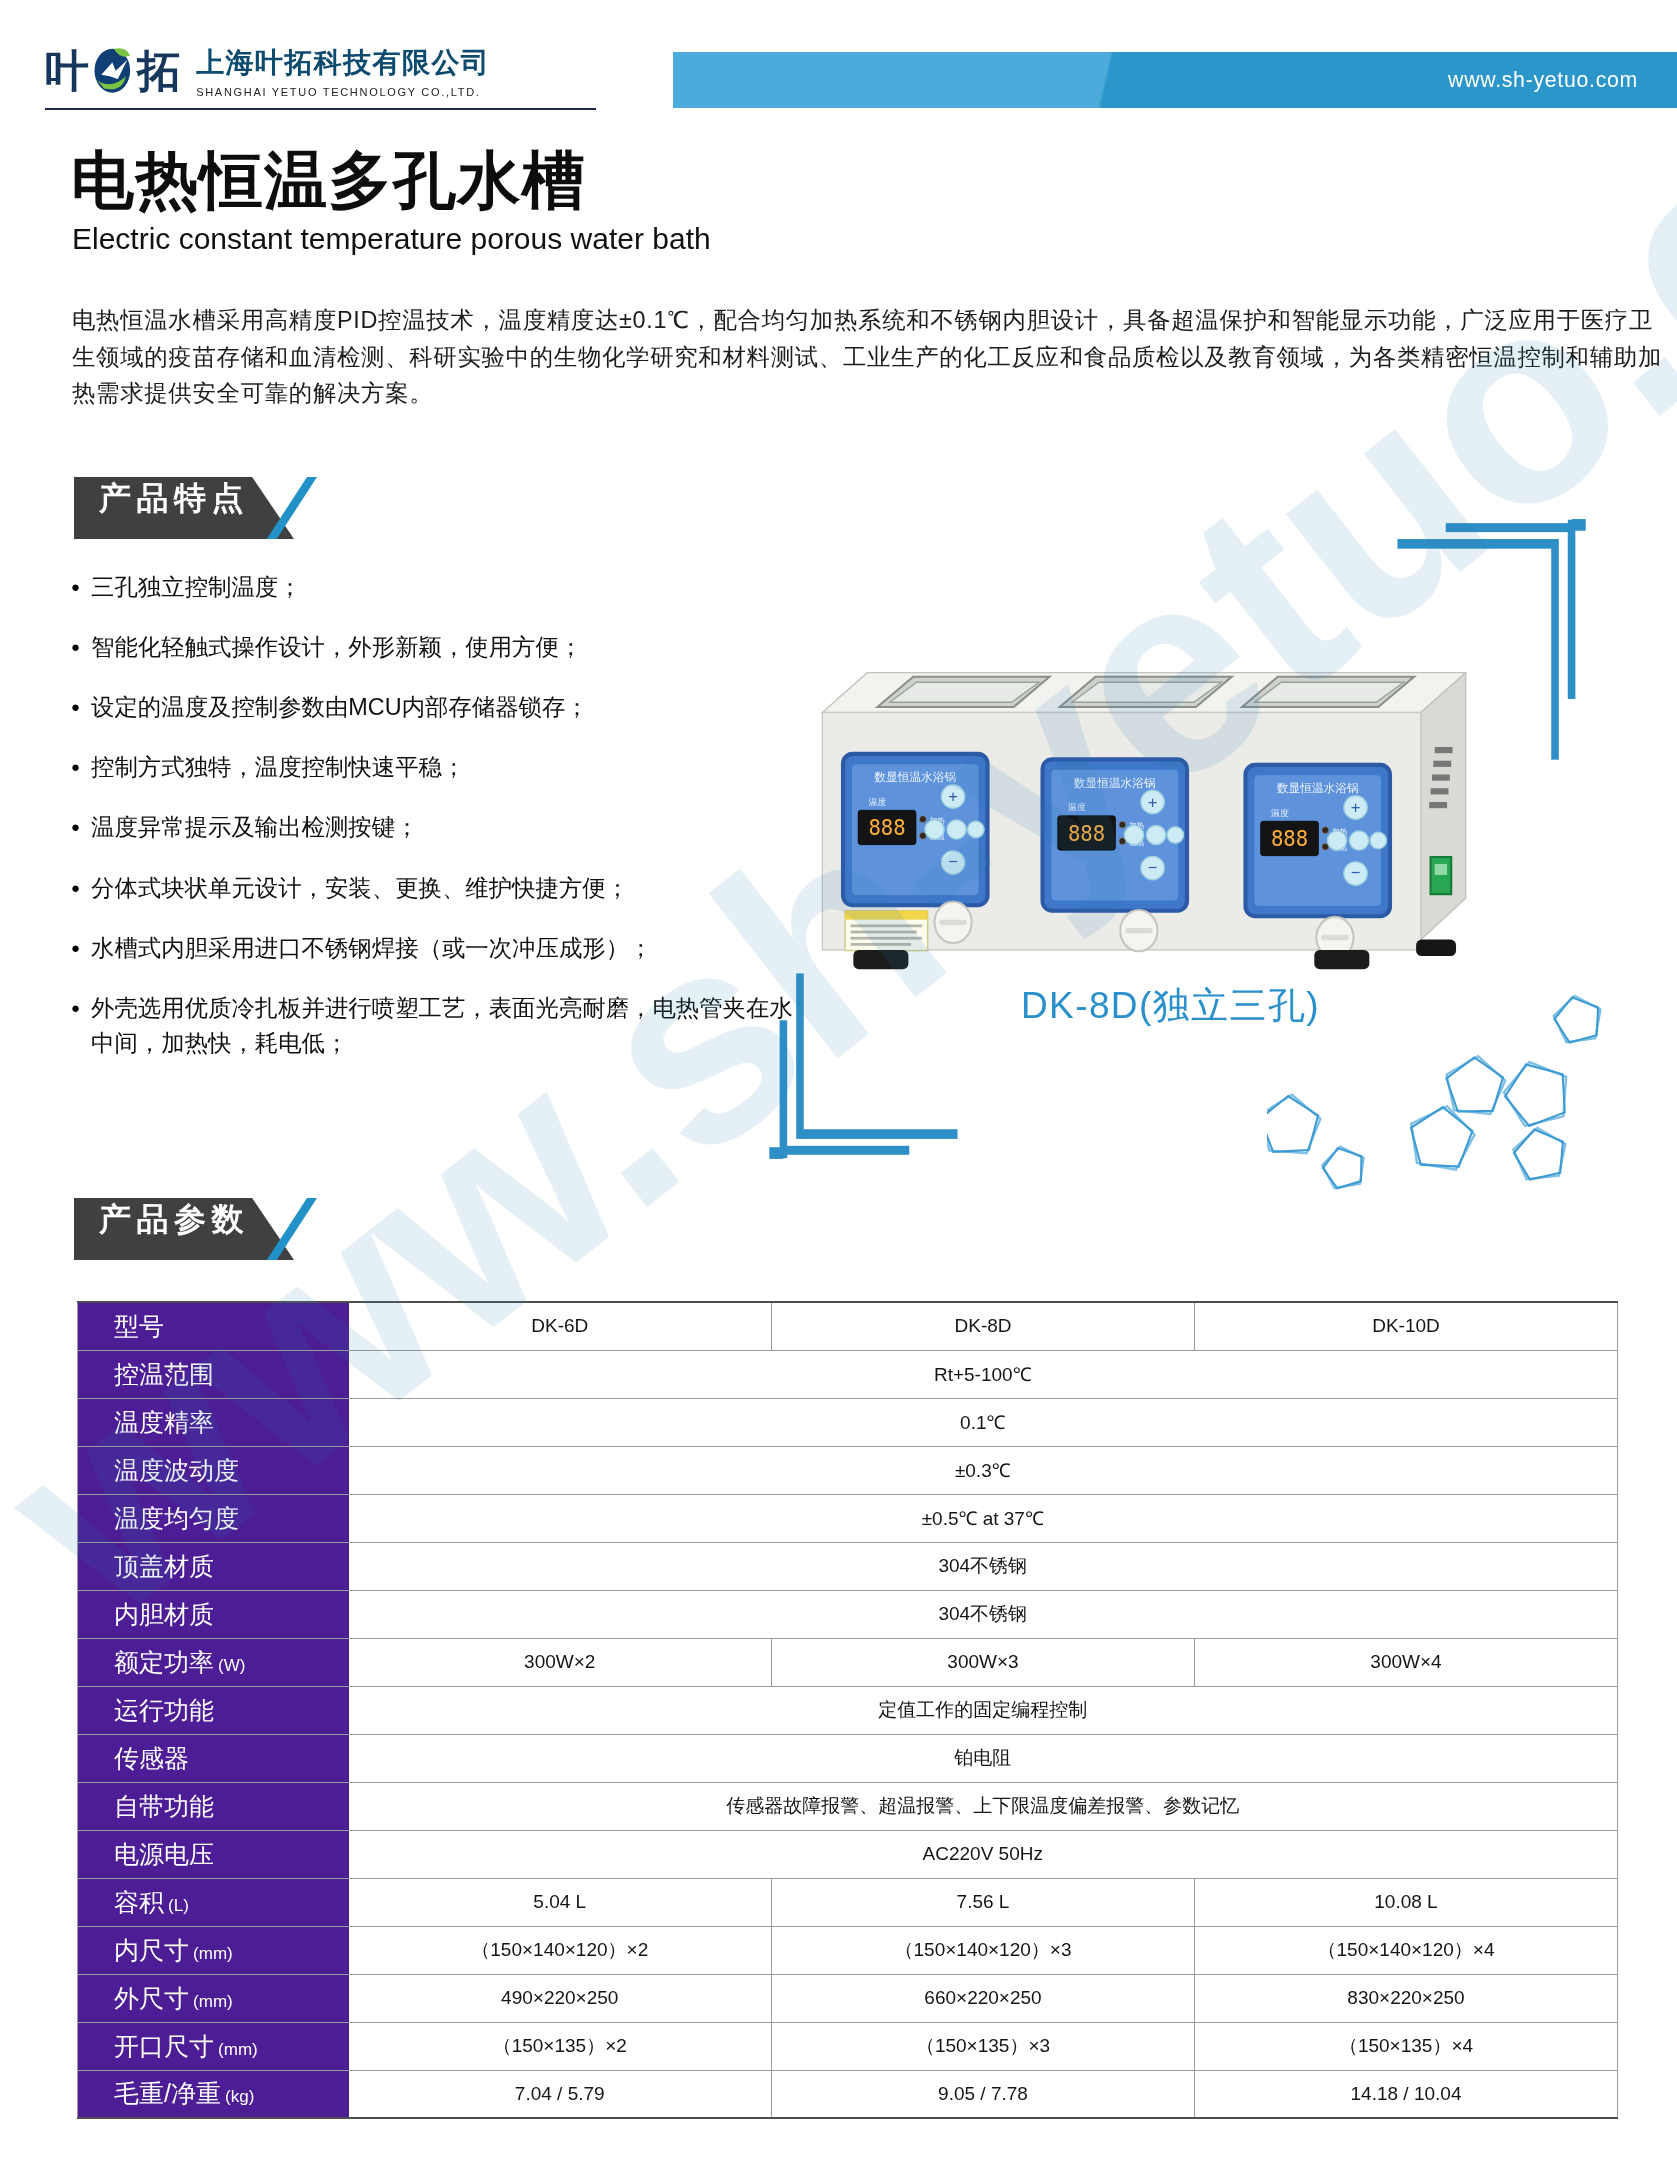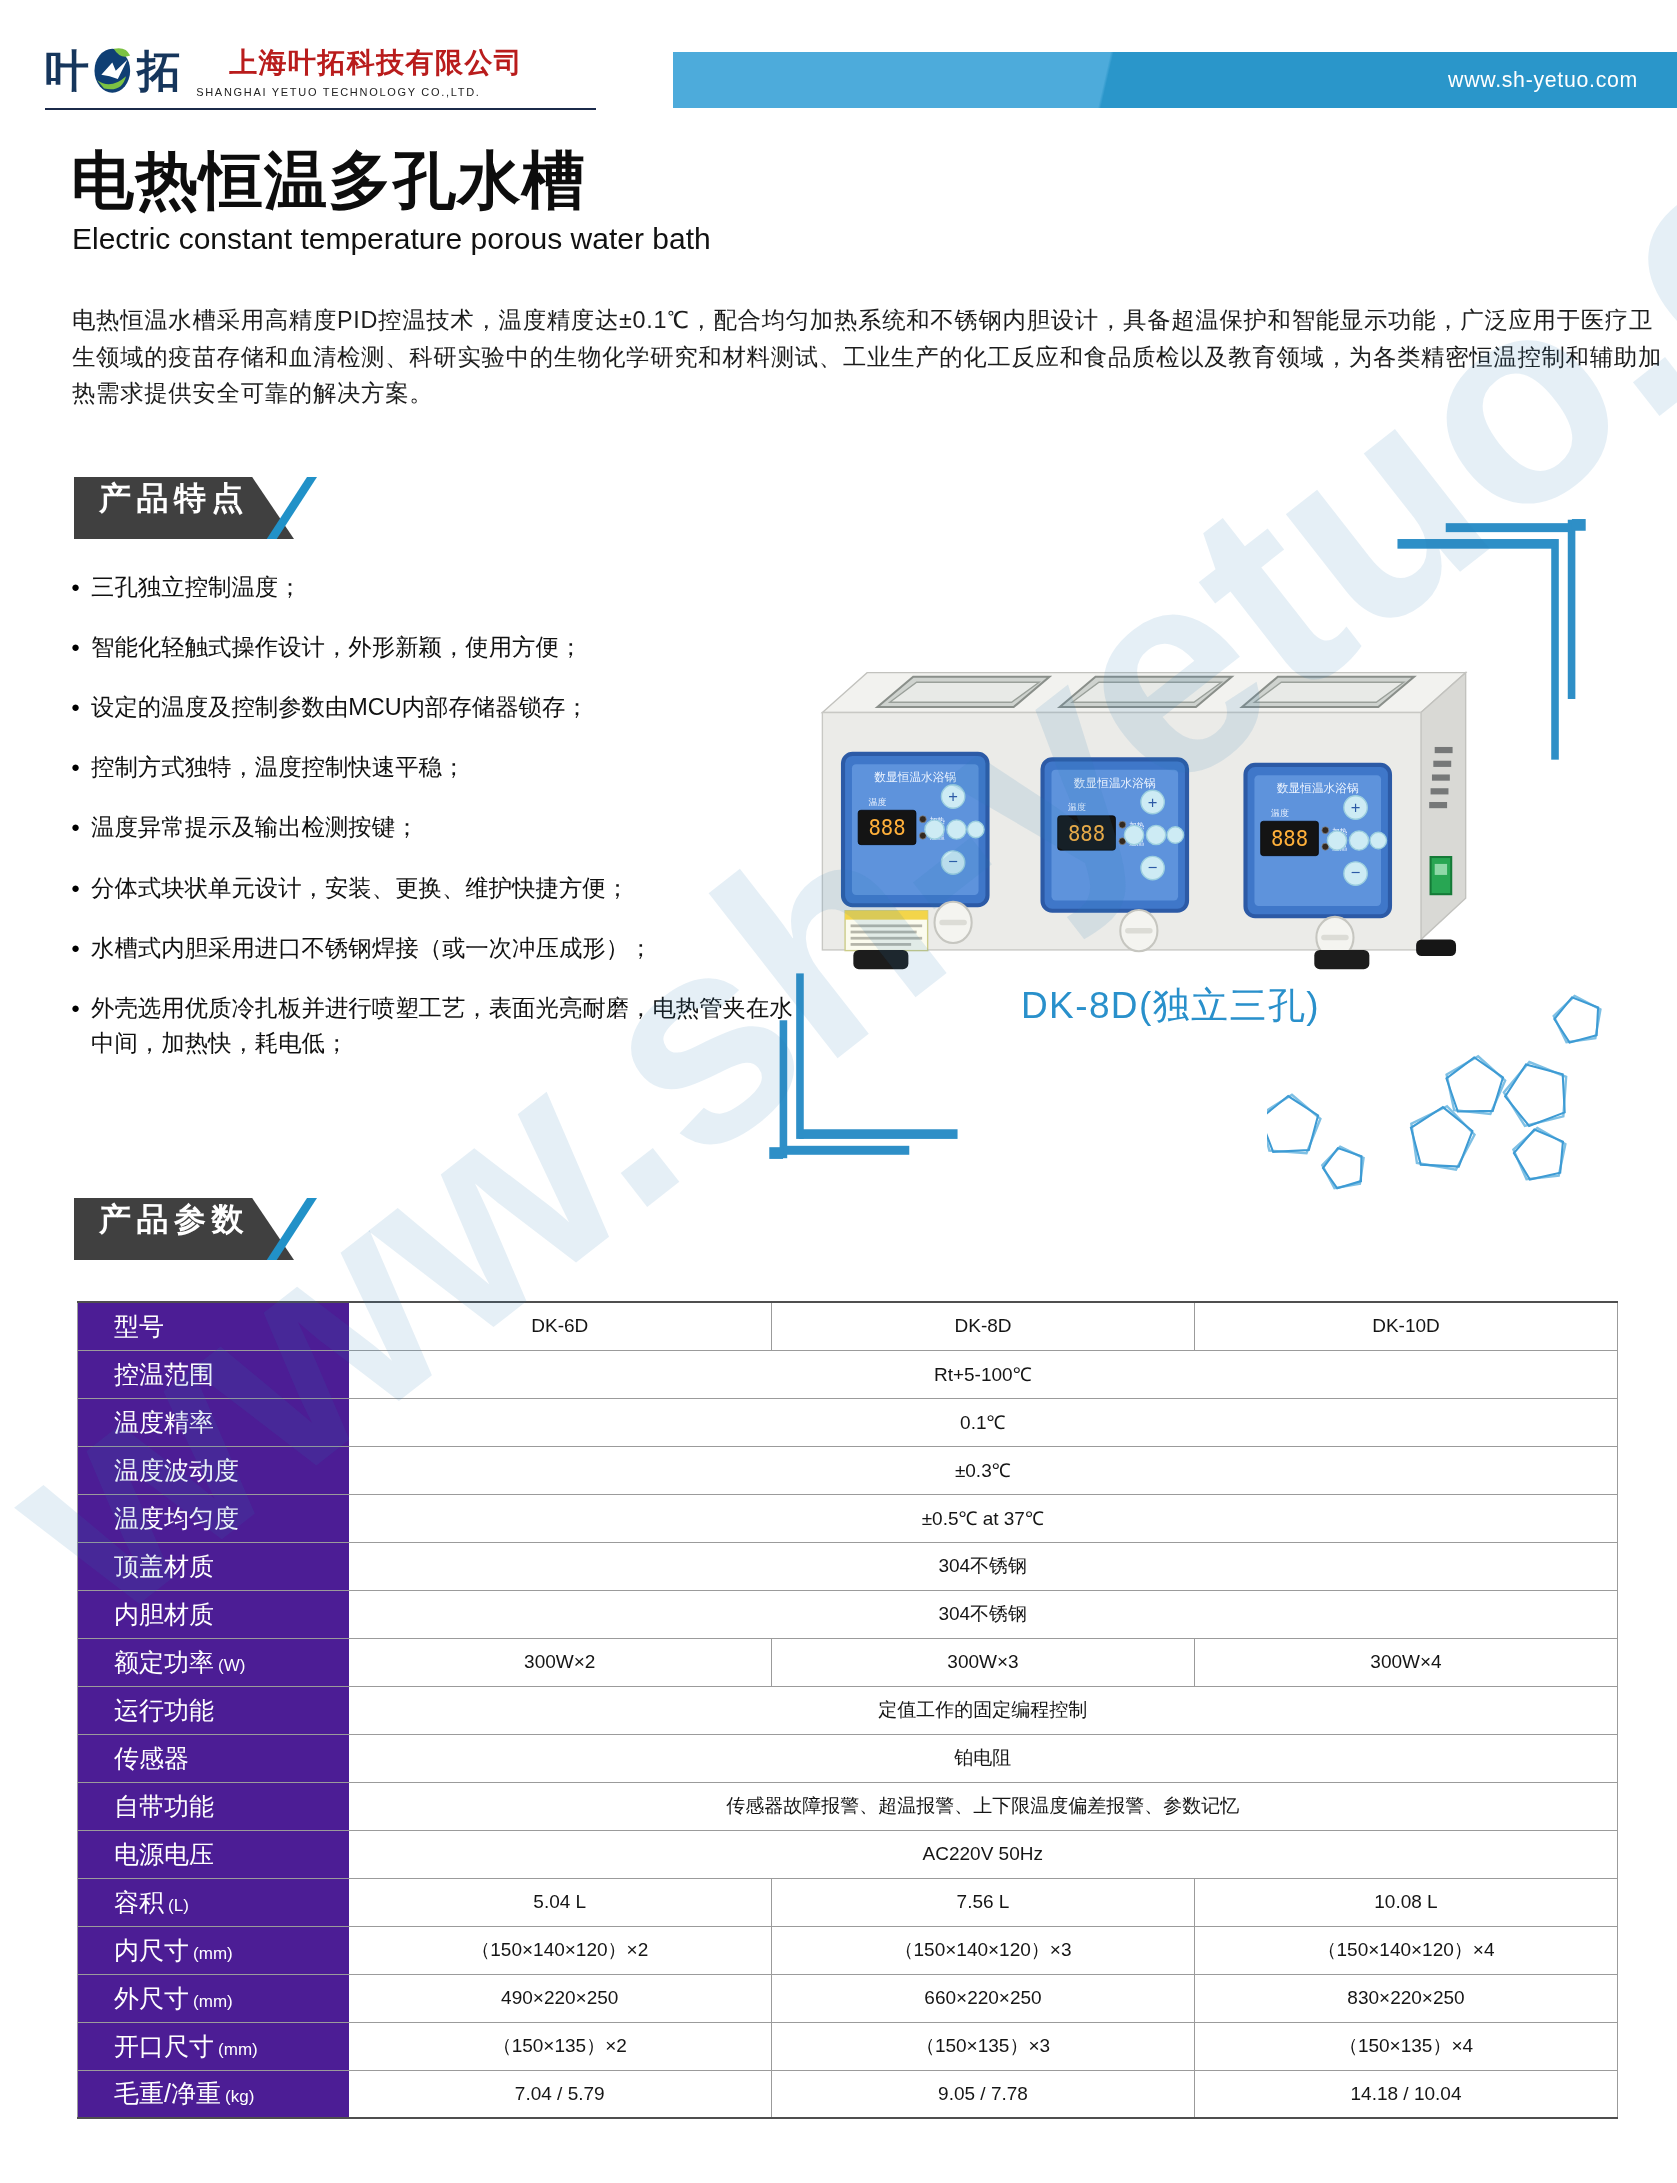--- a/index.html
+++ b/index.html
@@ -5,21 +5,21 @@
   * { margin:0; padding:0; box-sizing:border-box; }
   html,body { background:#ffffff; }
   body { font-family:"Liberation Sans", sans-serif; }
   .page { position:relative; width:1678px; height:2183px; background:#fff; overflow:hidden; }
 
   
   .logo-row { position:absolute; left:45px; top:33px; height:76px; display:flex; align-items:center; }
   .logo-char { font-size:44px; font-weight:bold; color:#16365c; line-height:1; }
   .logo-mark { margin:0 4.1px; }
   .company-block { margin-left:15px; display:flex; flex-direction:column; }
-  .company-cn { font-size:28px; font-weight:bold; color:#b91c1c; letter-spacing:1.4px;margin-left:33px; }
+  .company-cn { font-size:28px; font-weight:bold; color:#0c4a6e; letter-spacing:1.4px; }
   .company-en { font-size:11px; color:#222; letter-spacing:1.7px; margin-top:4.1px; }
   .logo-underline { position:absolute; left:45px; top:108px; width:551px; height:2.1px; background:#1b2a4a; }
   .top-banner { position:absolute; left:673px; top:52px; width:1005px; height:56px;
      background:linear-gradient(103deg,#4dabdb 0%,#4dabdb 43%,#2a96ca 43.3%,#2a96ca 100%);
      display:flex; align-items:center; justify-content:flex-end; padding-right:40px; }
   .top-banner .url { color:#fff; font-size:21.3px; letter-spacing:0.7px; }
 
   
   .main-title { position:absolute; left:71px; top:138px; font-size:63px; font-weight:bold; color:#0d0d0d; letter-spacing:1.4px; }
   .sub-title  { position:absolute; left:72px; top:222px; font-size:30px; color:#111; }

